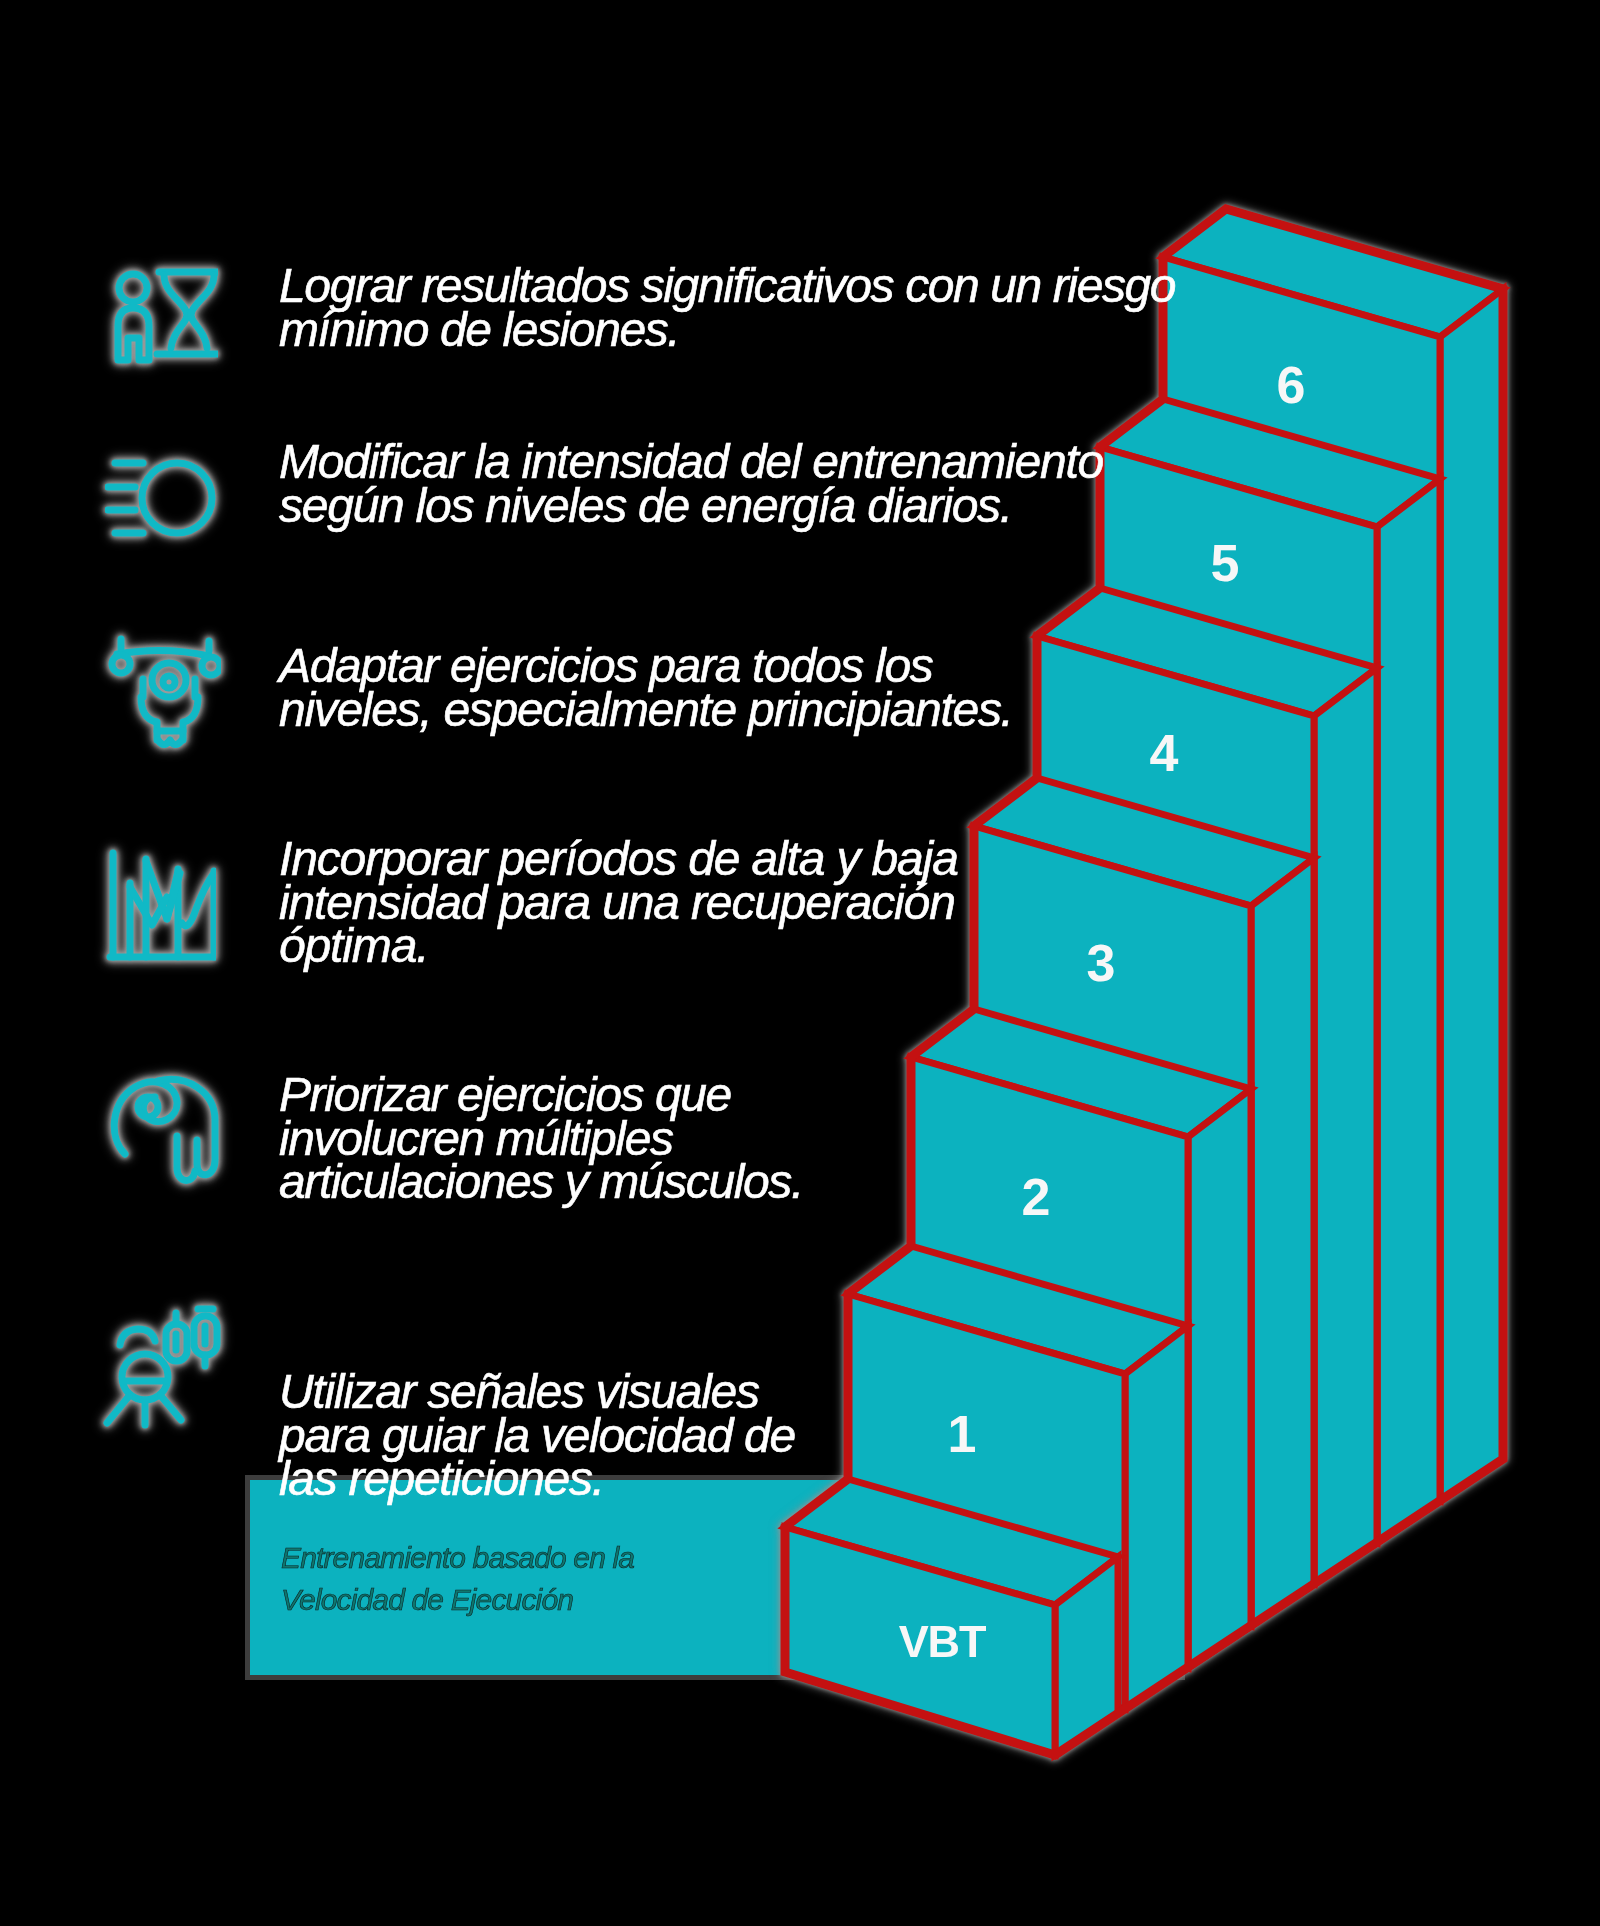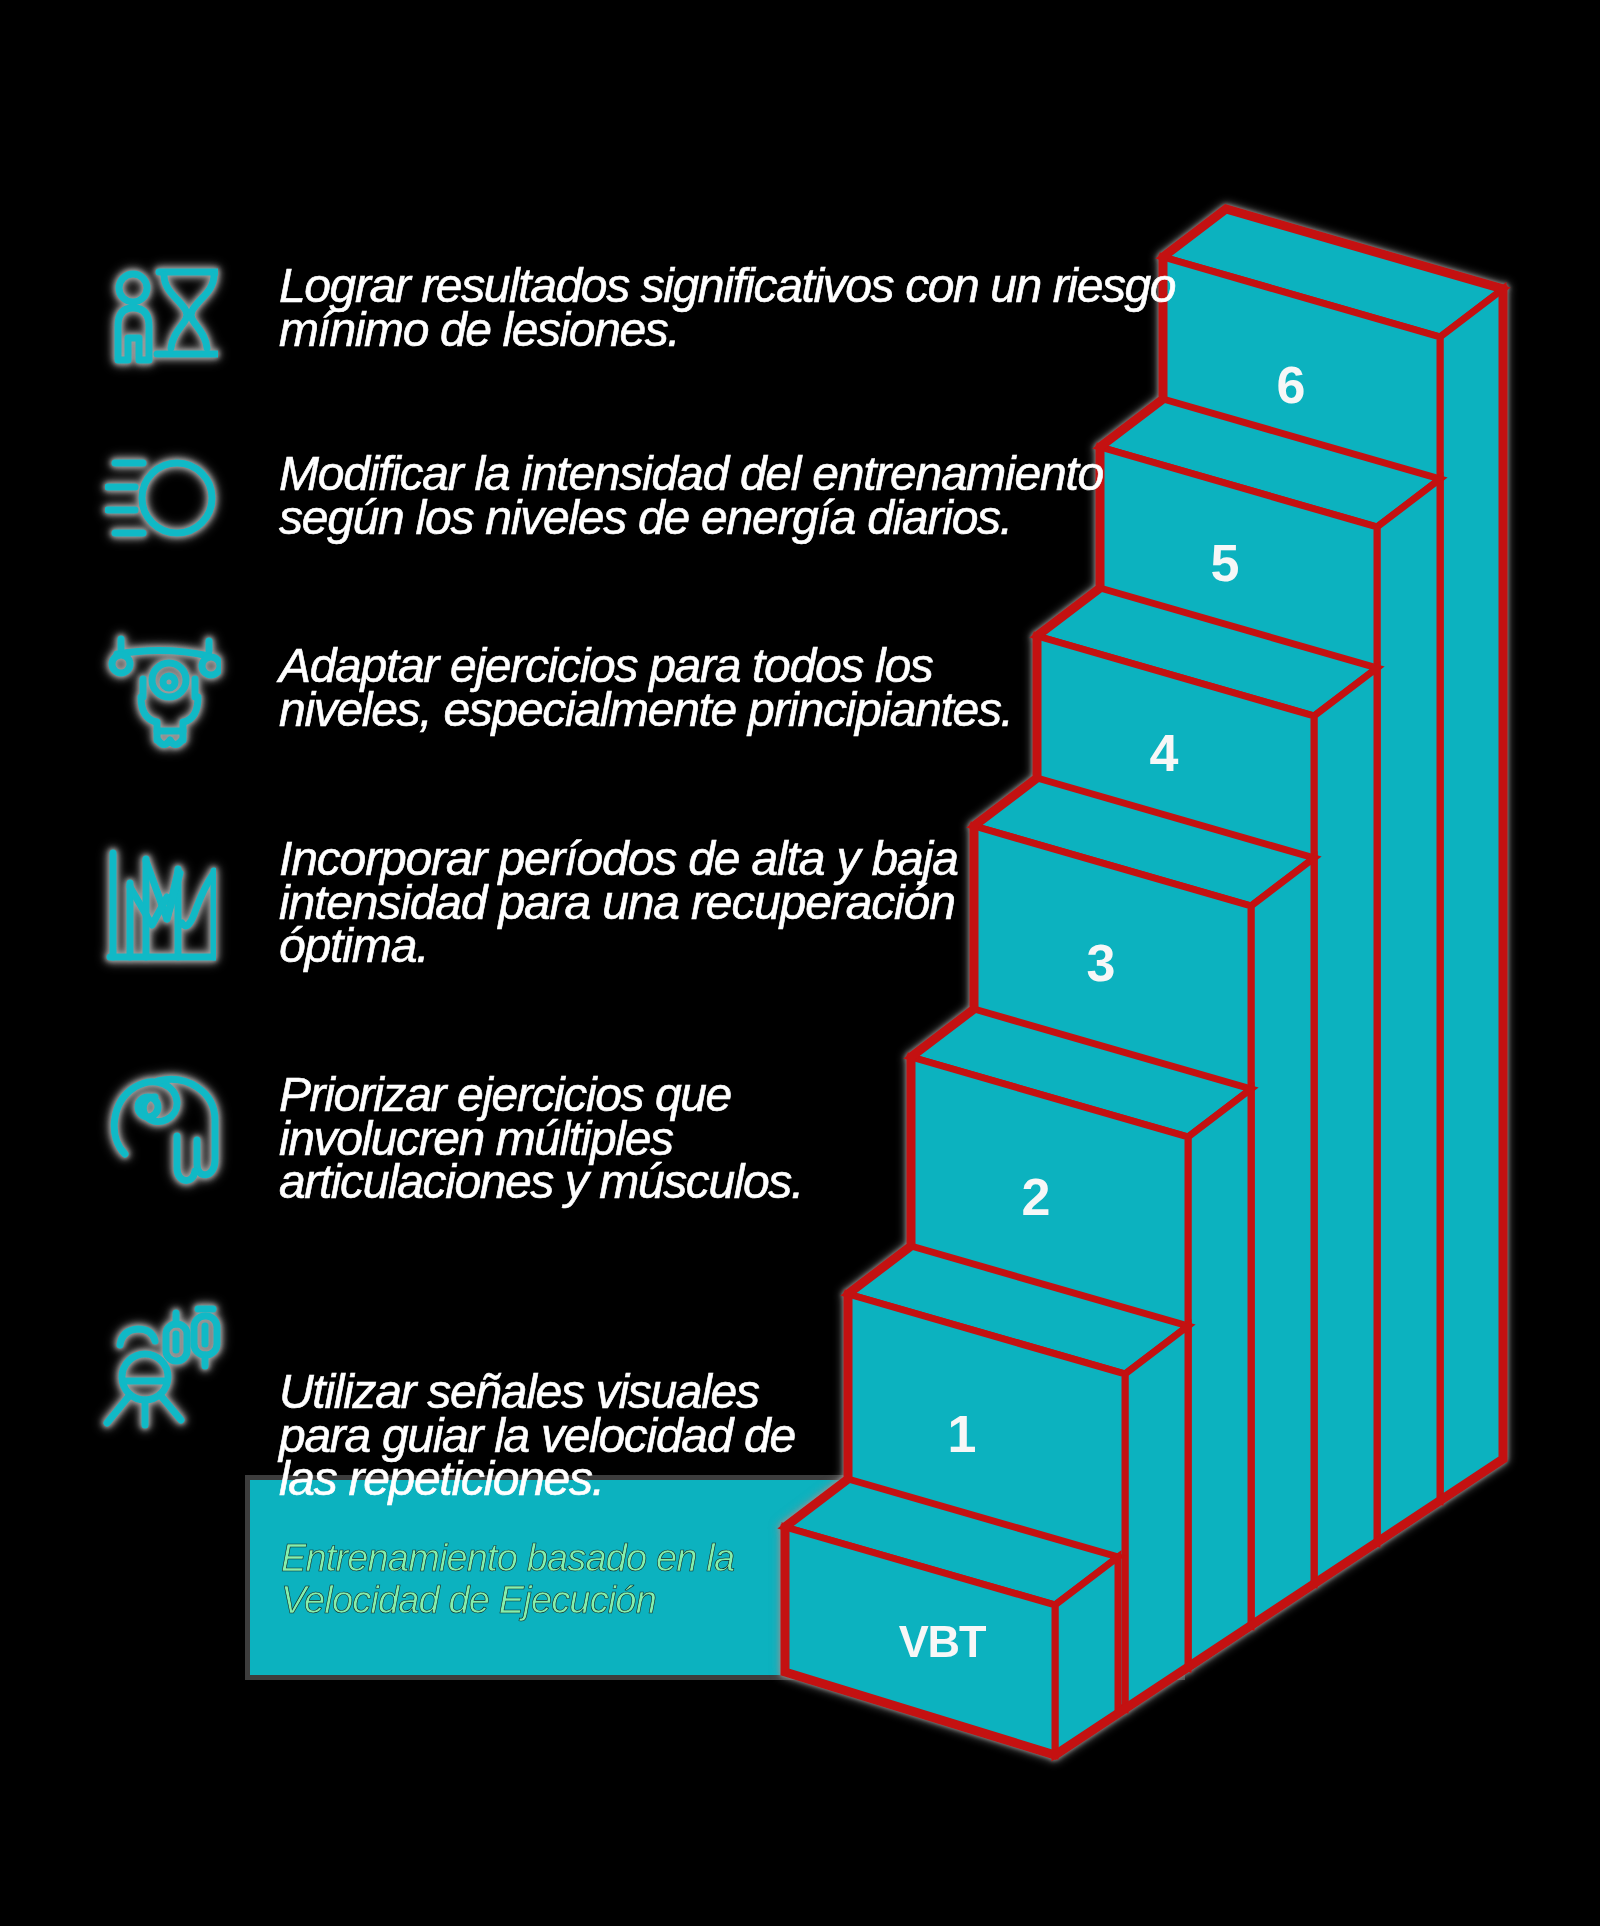--- a/index.html
+++ b/index.html
@@ -2,22 +2,22 @@
 <html><head>
 <meta charset="utf-8">
 <style>
   html,body{margin:0;padding:0;background:#000;}
   #page{position:relative;width:1600px;height:1926px;background:#000;overflow:hidden;
         font-family:"Liberation Sans",sans-serif;}
   .row{position:absolute;left:279px;color:#fff;font-style:italic;font-size:48px;
        line-height:43.6px;letter-spacing:-1.1px;white-space:pre;-webkit-text-stroke:0.6px #fff;}
   .tealbox{position:absolute;left:250px;top:1480px;width:930px;height:195px;background:#0cb2bf;
        box-shadow:0 0 0 5px rgba(135,135,135,0.45);}
-  .tealtxt{position:absolute;left:281px;top:1537px;color:#86efac;font-style:italic;
-       font-size:38px;line-height:42px;letter-spacing:-0.85px;white-space:pre;-webkit-text-stroke:0.6px #0d2022;}
+  .tealtxt{position:absolute;left:281px;top:1537px;color:#0f766e;font-style:italic;
+       font-size:30px;line-height:42px;letter-spacing:-0.85px;white-space:pre;-webkit-text-stroke:0.6px #0d2022;}
   svg.icon{position:absolute;
        filter:drop-shadow(0 0 2px rgba(160,160,160,1)) drop-shadow(0 0 3px rgba(150,150,150,0.95)) drop-shadow(0 0 5px rgba(140,140,140,0.8));}
   svg.icon path, svg.icon circle, svg.icon rect, svg.icon line{
        fill:none;stroke:#10b9c6;stroke-width:7;stroke-linecap:round;stroke-linejoin:round;}
   #stairs{position:absolute;left:0;top:0;
        filter:drop-shadow(0 0 2px rgba(150,150,150,0.9)) drop-shadow(0 0 4px rgba(145,145,145,0.8));}
 </style>
 </head>
 <body>
 <div id="page">
@@ -117,21 +117,21 @@
     <path d="M86,21 L86,32"></path>
     <path d="M86,42 L86,58"></path>
     <rect x="104" y="24" width="23" height="39" rx="11"></rect>
     <path d="M115,34 L115,52"></path>
     <path d="M115,63 L115,74"></path>
     <path d="M108,17 L123,17"></path>
   </svg>
 
   <div class="row" style="top:264px;letter-spacing:-1.4px">Lograr resultados significativos con un riesgo
 mínimo de lesiones.</div>
-  <div class="row" style="top:452px;letter-spacing:-1.25px">Modificar la intensidad del entrenamiento
+  <div class="row" style="top:440px;letter-spacing:-1.25px">Modificar la intensidad del entrenamiento
 según los niveles de energía diarios.</div>
   <div class="row" style="top:644px;letter-spacing:-1.3px">Adaptar ejercicios para todos los
 niveles, especialmente principiantes.</div>
   <div class="row" style="top:837px;letter-spacing:-1.15px">Incorporar períodos de alta y baja
 intensidad para una recuperación
 óptima.</div>
   <div class="row" style="top:1073px;letter-spacing:-1.4px">Priorizar ejercicios que
 involucren múltiples
 articulaciones y músculos.</div>
   <div class="row" style="top:1370px;letter-spacing:-1.3px">Utilizar señales visuales

